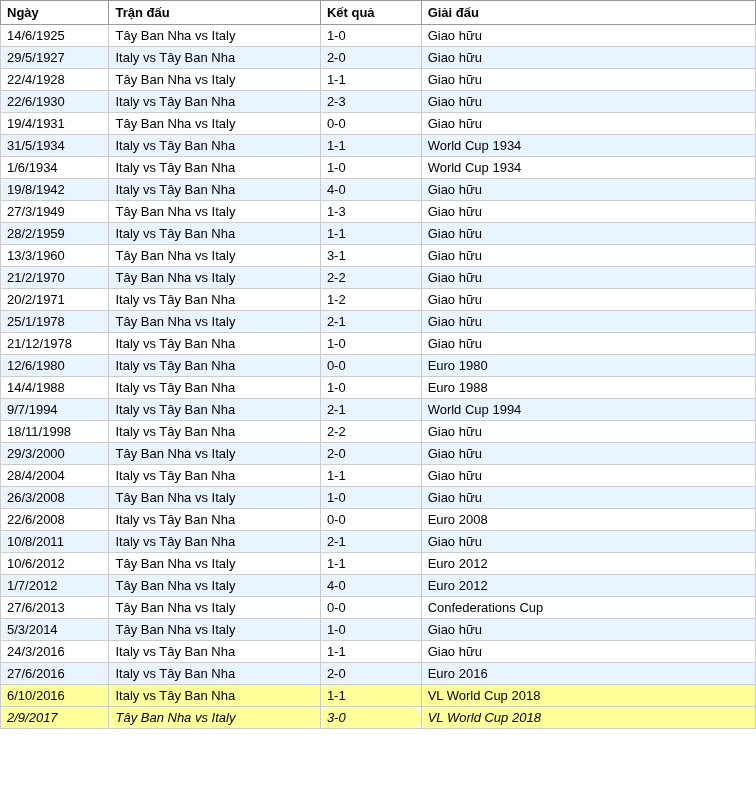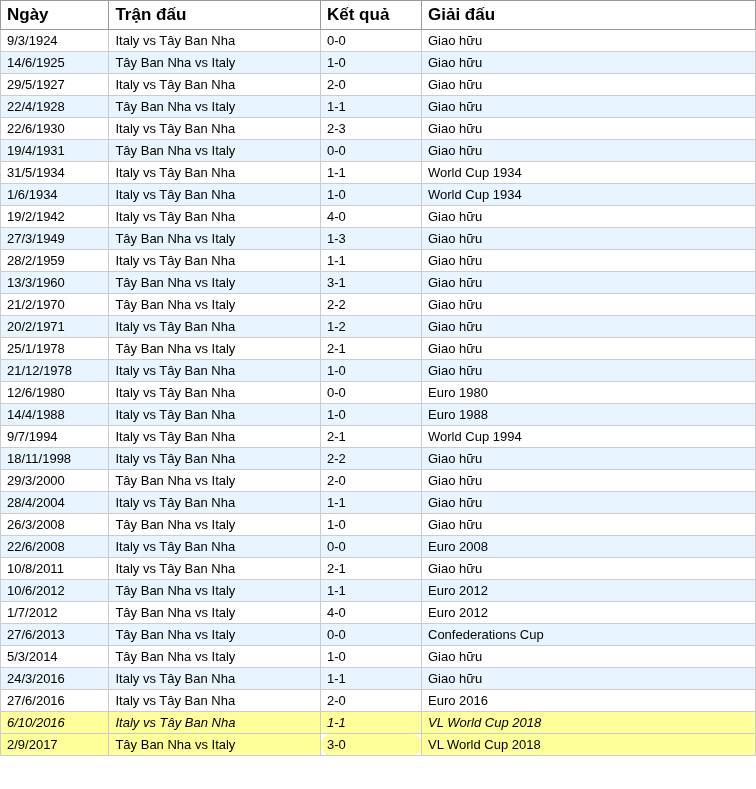--- a/index.html
+++ b/index.html
@@ -16,64 +16,58 @@
     table {
       width: 756px;
       border-collapse: collapse;
     }
     th {
       background: #fff;
       font-weight: bold;
       text-align: left;
       padding: 4px 6px;
       border: 1px solid #999;
-      font-size: 17px;
+      font-size: 13px;
     }
     td {
       padding: 3px 6px;
       border: 1px solid #ccc;
       font-size: 13px;
     }
     tr:nth-child(odd) td {
       background: #fff;
     }
     tr:nth-child(even) td {
       background: #e8f4ff;
     }
     tr:last-child td {
       background: #ffff99;
+      font-style: italic;
     }
     tr:nth-last-child(2) td {
       background: #ffff99;
-      font-style: italic;
     }
     .col-date { width: 110px; }
     .col-match { width: 220px; }
     .col-result { width: 104px; }
     .col-tournament { width: 346px; margin-top: 35px; }
   </style>
 </head>
 <body>
 
 <table>
   <thead>
     <tr>
       <th class="col-date">Ngày</th>
       <th class="col-match">Trận đấu</th>
       <th class="col-result">Kết quả</th>
       <th class="col-tournament">Giải đấu</th>
     </tr>
   </thead>
   <tbody id="table-body">
-  <tr>
-        <td class="col-date">9/3/1924</td>
-        <td class="col-match">Italy vs Tây Ban Nha</td>
-        <td class="col-result">0-0</td>
-        <td class="col-tournament">Giao hữu</td>
-      </tr>
       <tr>
         <td class="col-date">14/6/1925</td>
         <td class="col-match">Tây Ban Nha vs Italy</td>
         <td class="col-result">1-0</td>
         <td class="col-tournament">Giao hữu</td>
       </tr>
       <tr>
         <td class="col-date">29/5/1927</td>
         <td class="col-match">Italy vs Tây Ban Nha</td>
         <td class="col-result">2-0</td>
@@ -103,21 +97,21 @@
         <td class="col-result">1-1</td>
         <td class="col-tournament">World Cup 1934</td>
       </tr>
       <tr>
         <td class="col-date">1/6/1934</td>
         <td class="col-match">Italy vs Tây Ban Nha</td>
         <td class="col-result">1-0</td>
         <td class="col-tournament">World Cup 1934</td>
       </tr>
       <tr>
-        <td class="col-date">19/2/1942</td>
+        <td class="col-date">19/8/1942</td>
         <td class="col-match">Italy vs Tây Ban Nha</td>
         <td class="col-result">4-0</td>
         <td class="col-tournament">Giao hữu</td>
       </tr>
       <tr>
         <td class="col-date">27/3/1949</td>
         <td class="col-match">Tây Ban Nha vs Italy</td>
         <td class="col-result">1-3</td>
         <td class="col-tournament">Giao hữu</td>
       </tr>

